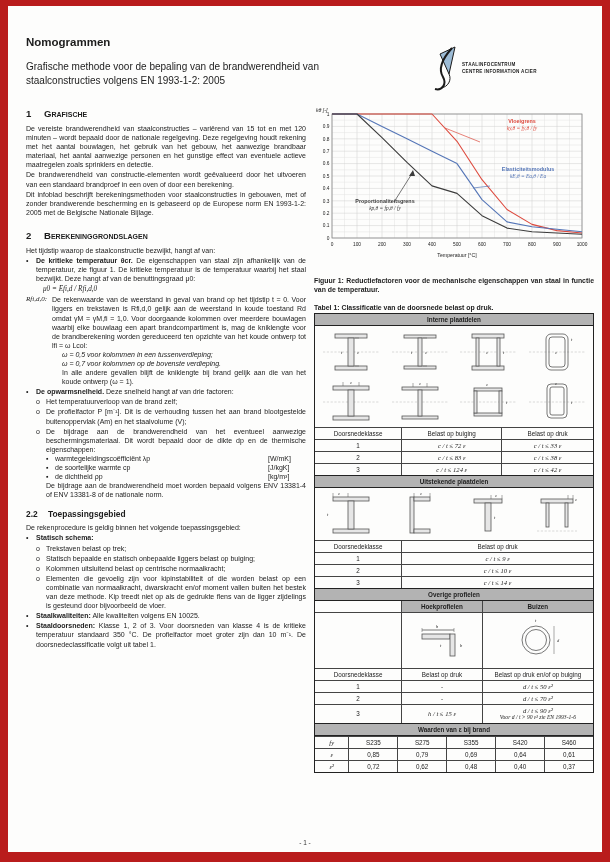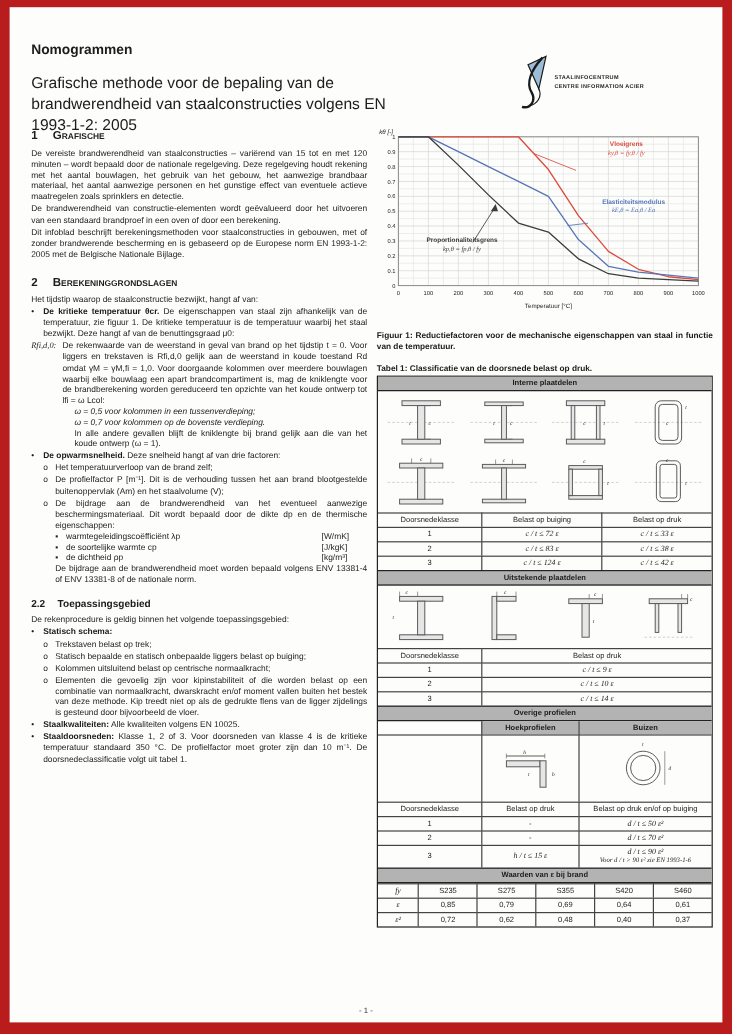--- a/index.html
+++ b/index.html
@@ -1,21 +1,21 @@
 <!DOCTYPE html>
 <html><head>
 <meta charset="utf-8">
 <style>
   *{box-sizing:border-box;margin:0;padding:0}
   html,body{background:#333}
   .frame{position:relative;width:610px;height:862px;background:#b91c1c;font-family:"Liberation Sans",sans-serif;color:#1c1c1c;overflow:hidden}
   .sheet{position:absolute;left:8px;top:6px;right:8px;bottom:10px;background:#fdfdfc;overflow:hidden}
   
   .title{position:absolute;left:18px;top:30px;font-size:11.5px;font-weight:bold}
-  .subtitle{position:absolute;left:18px;top:54px;width:330px;font-size:13px;line-height:1.35}
+  .subtitle{position:absolute;left:18px;top:54px;width:330px;font-size:10px;line-height:1.35}
   .logo{position:absolute;left:420px;top:38px;width:160px;height:54px}
   .logo-text{font-size:4.6px;font-weight:bold;letter-spacing:.3px;fill:#222}
   
   .colL{position:absolute;left:18px;top:102px;width:280px}
   .colR{position:absolute;left:306px;top:100px;width:280px}
   .pagenum{position:absolute;left:0;right:0;bottom:6px;text-align:center;font-size:6.5px;color:#333}
   
   .h1{display:flex;font-size:9.6px;font-weight:bold;font-variant:small-caps;margin:13px 0 5px}
   .h1:first-child{margin-top:0}
   .h1 .no{width:18px;font-variant:normal}
@@ -100,20 +100,21 @@
       <span class="no">2</span>
       <span>Berekeninggrondslagen</span>
     </div>
 
     <div class="p">Het tijdstip waarop de staalconstructie bezwijkt, hangt af van:</div>
 
     <div class="li">
       <span class="mk">•</span>
       <span class="tx"><span class="b">De kritieke temperatuur θcr.</span> <span>De eigenschappen van staal zijn afhankelijk van de temperatuur, zie figuur 1. De kritieke temperatuur is de temperatuur waarbij het staal bezwijkt. Deze hangt af van de benuttingsgraad μ0:</span></span>
     </div>
+    <div class="formula" style="margin-left:17px">μ0 = Efi,d / Rfi,d,0</div>
     <div class="def" style="">
       <span class="term">Rfi,d,0:</span>
       <span class="dtx">De rekenwaarde van de weerstand in geval van brand op het tijdstip t = 0. Voor liggers en trekstaven is Rfi,d,0 gelijk aan de weerstand in koude toestand Rd omdat γM = γM,fi = 1,0. Voor doorgaande kolommen over meerdere bouwlagen waarbij elke bouwlaag een apart brandcompartiment is, mag de kniklengte voor de brandberekening worden gereduceerd ten opzichte van het koude ontwerp tot lfi = ω Lcol:</span>
     </div>
     <div class="omega it" style="margin-left:36px">ω = 0,5 voor kolommen in een tussenverdieping;</div>
     <div class="omega it" style="margin-left:36px">ω = 0,7 voor kolommen op de bovenste verdieping.</div>
     <div class="omega" style="margin-left:36px">In alle andere gevallen blijft de kniklengte bij brand gelijk aan die van het koude ontwerp (ω = 1).</div>
 
     <div class="li">
       <span class="mk">•</span>

